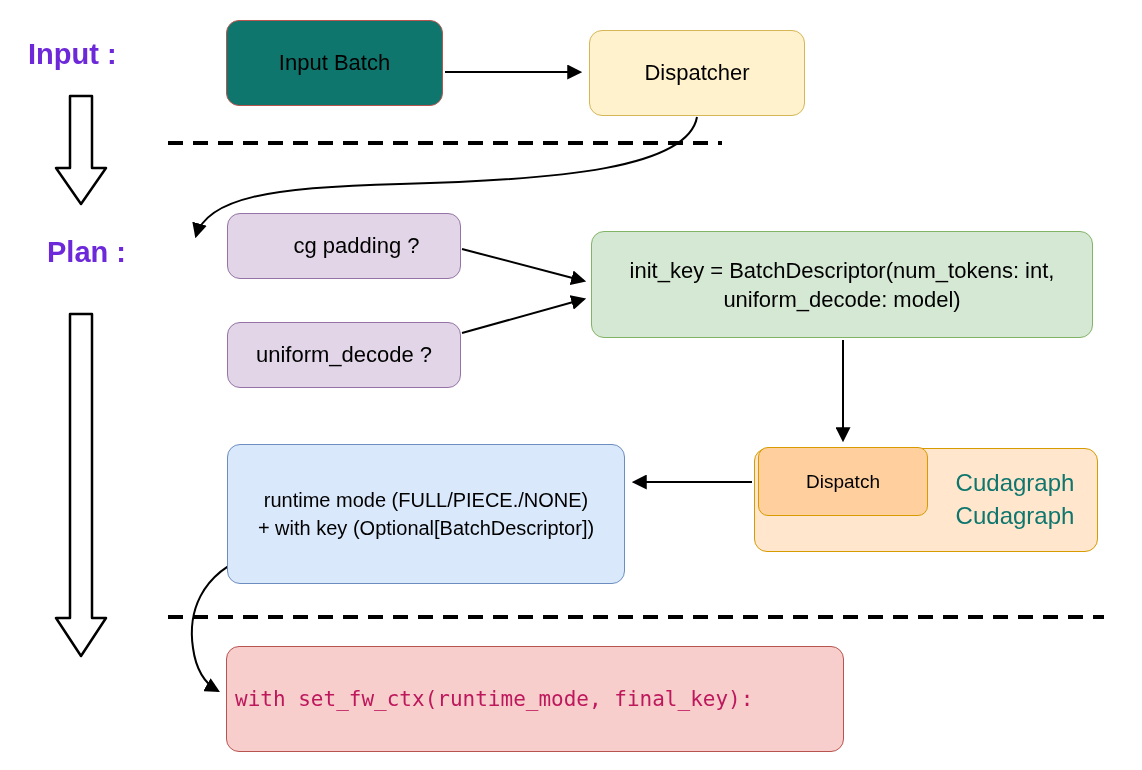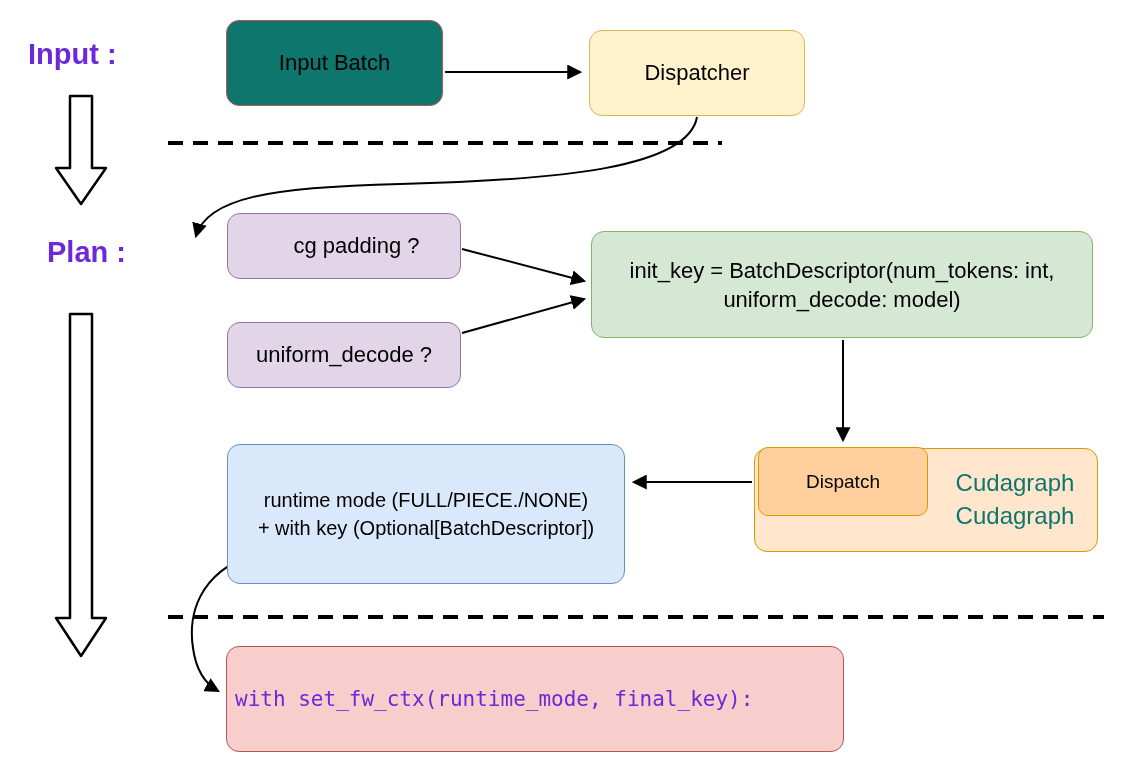--- a/index.html
+++ b/index.html
@@ -89,21 +89,21 @@
     background: #f8cecc; border-color: #b85450;
     align-items: flex-start;
     justify-content: center;
     text-align: left;
     padding-left: 8px;
   }
   .code-line {
     font-family: "DejaVu Sans Mono", monospace;
     font-size: 21px;
     line-height: 32px;
-    color: #6d28d9;
+    color: #be185d;
     white-space: pre;
   }
 </style>
 </head>
 <body>
 
 <div class="canvas">
 
   <svg class="layer" viewBox="0 0 1142 770" xmlns="http://www.w3.org/2000/svg">
     <defs>

